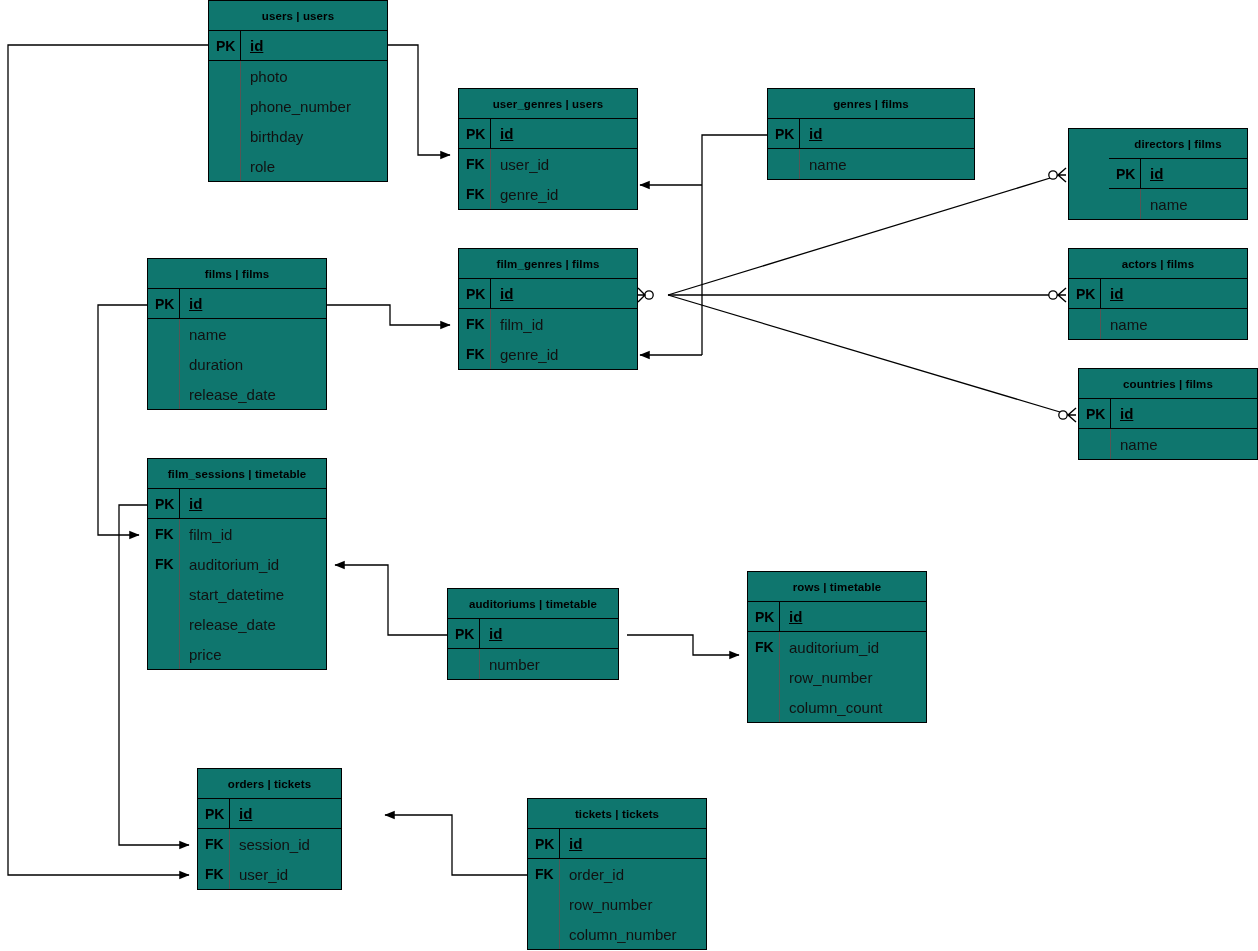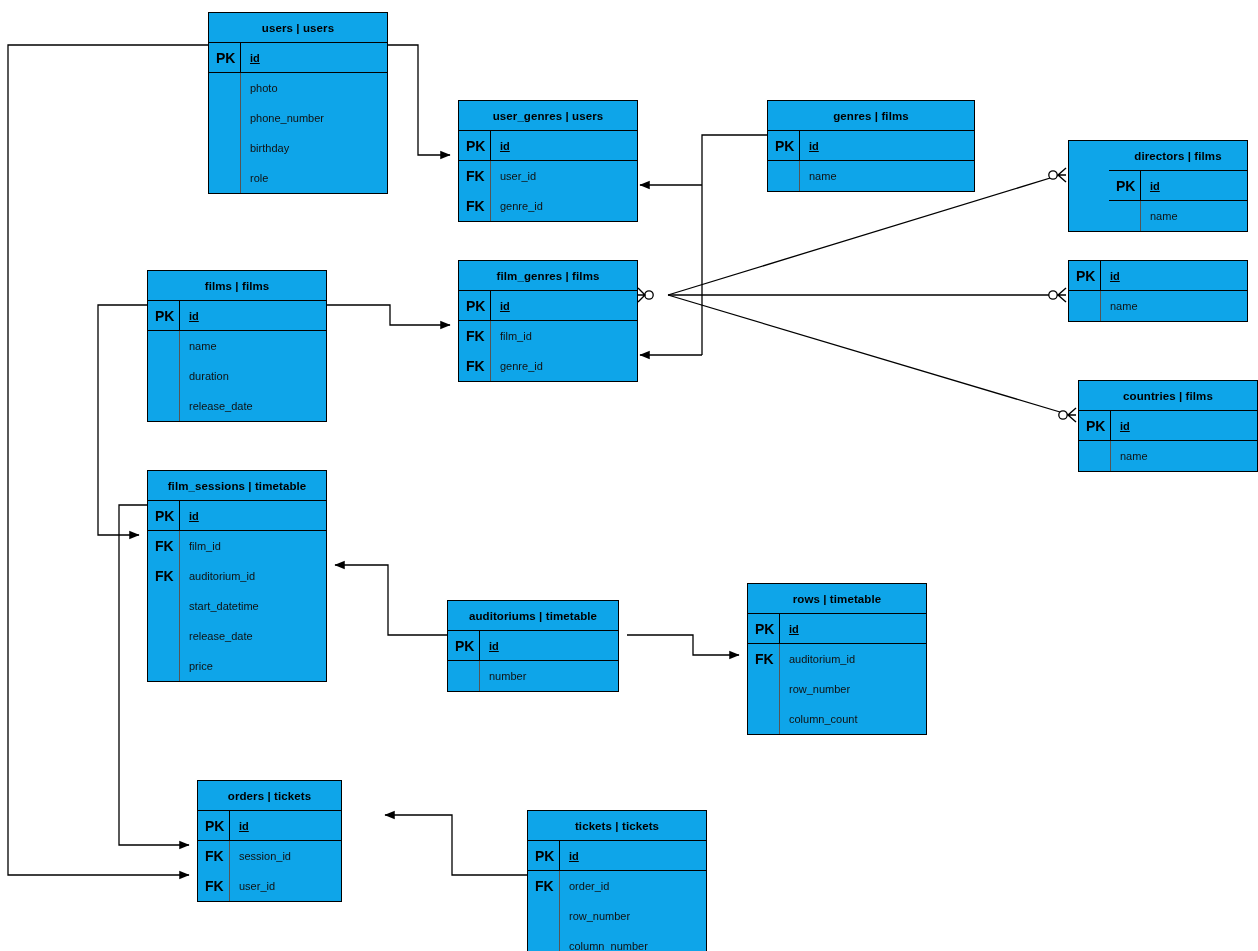--- a/index.html
+++ b/index.html
@@ -17,23 +17,22 @@
   #edges{
     position:absolute;
     left:0; top:0;
     width:1258px; height:951px;
     pointer-events:none;
   }
   .entity{
     position:absolute;
     box-sizing:border-box;
     border:1.4px solid #000000;
-    background:#0ea5e9;
+    background:#0f766e;
     z-index:5;
-    margin-top:12px;
   }
   .ent-header{
     box-sizing:border-box;
     height:30px;
     border-bottom:1.4px solid #000000;
     display:flex;
     align-items:center;
     justify-content:center;
     font-size:11.5px;
     font-weight:bold;
@@ -69,21 +68,21 @@
   }
   .ent-pk .key-cell{ border-right:1.4px solid #000000; }
   .ent-row .key-cell{ border-right:1.2px solid #555; }
   .attr-cell{
     box-sizing:border-box;
     flex:1 1 auto;
     height:100%;
     display:flex;
     align-items:center;
     padding-left:9px;
-    font-size:11px;
+    font-size:15px;
     color:#000000;
     white-space:nowrap;
   }
   .ent-pk .attr-cell{
     font-weight:bold;
   }
   .ent-pk .attr-cell span{
     text-decoration:underline;
   }
   .ent-row .attr-cell{ color:#111; }
@@ -262,20 +261,21 @@
           <div class="key-cell">FK</div>
           <div class="attr-cell">film_id</div>
         </div>
         <div class="ent-row">
           <div class="key-cell">FK</div>
           <div class="attr-cell">genre_id</div>
         </div>
       </div>
     </div>
     <div class="entity" style="left: 1068px; top: 248px; width: 180px;">
+      <div class="ent-header">actors | films</div>
       <div class="ent-pk">
         <div class="key-cell">PK</div>
         <div class="attr-cell">
           <span>id</span>
         </div>
       </div>
       <div class="ent-body">
         <div class="ent-row">
           <div class="key-cell"></div>
           <div class="attr-cell">name</div>

